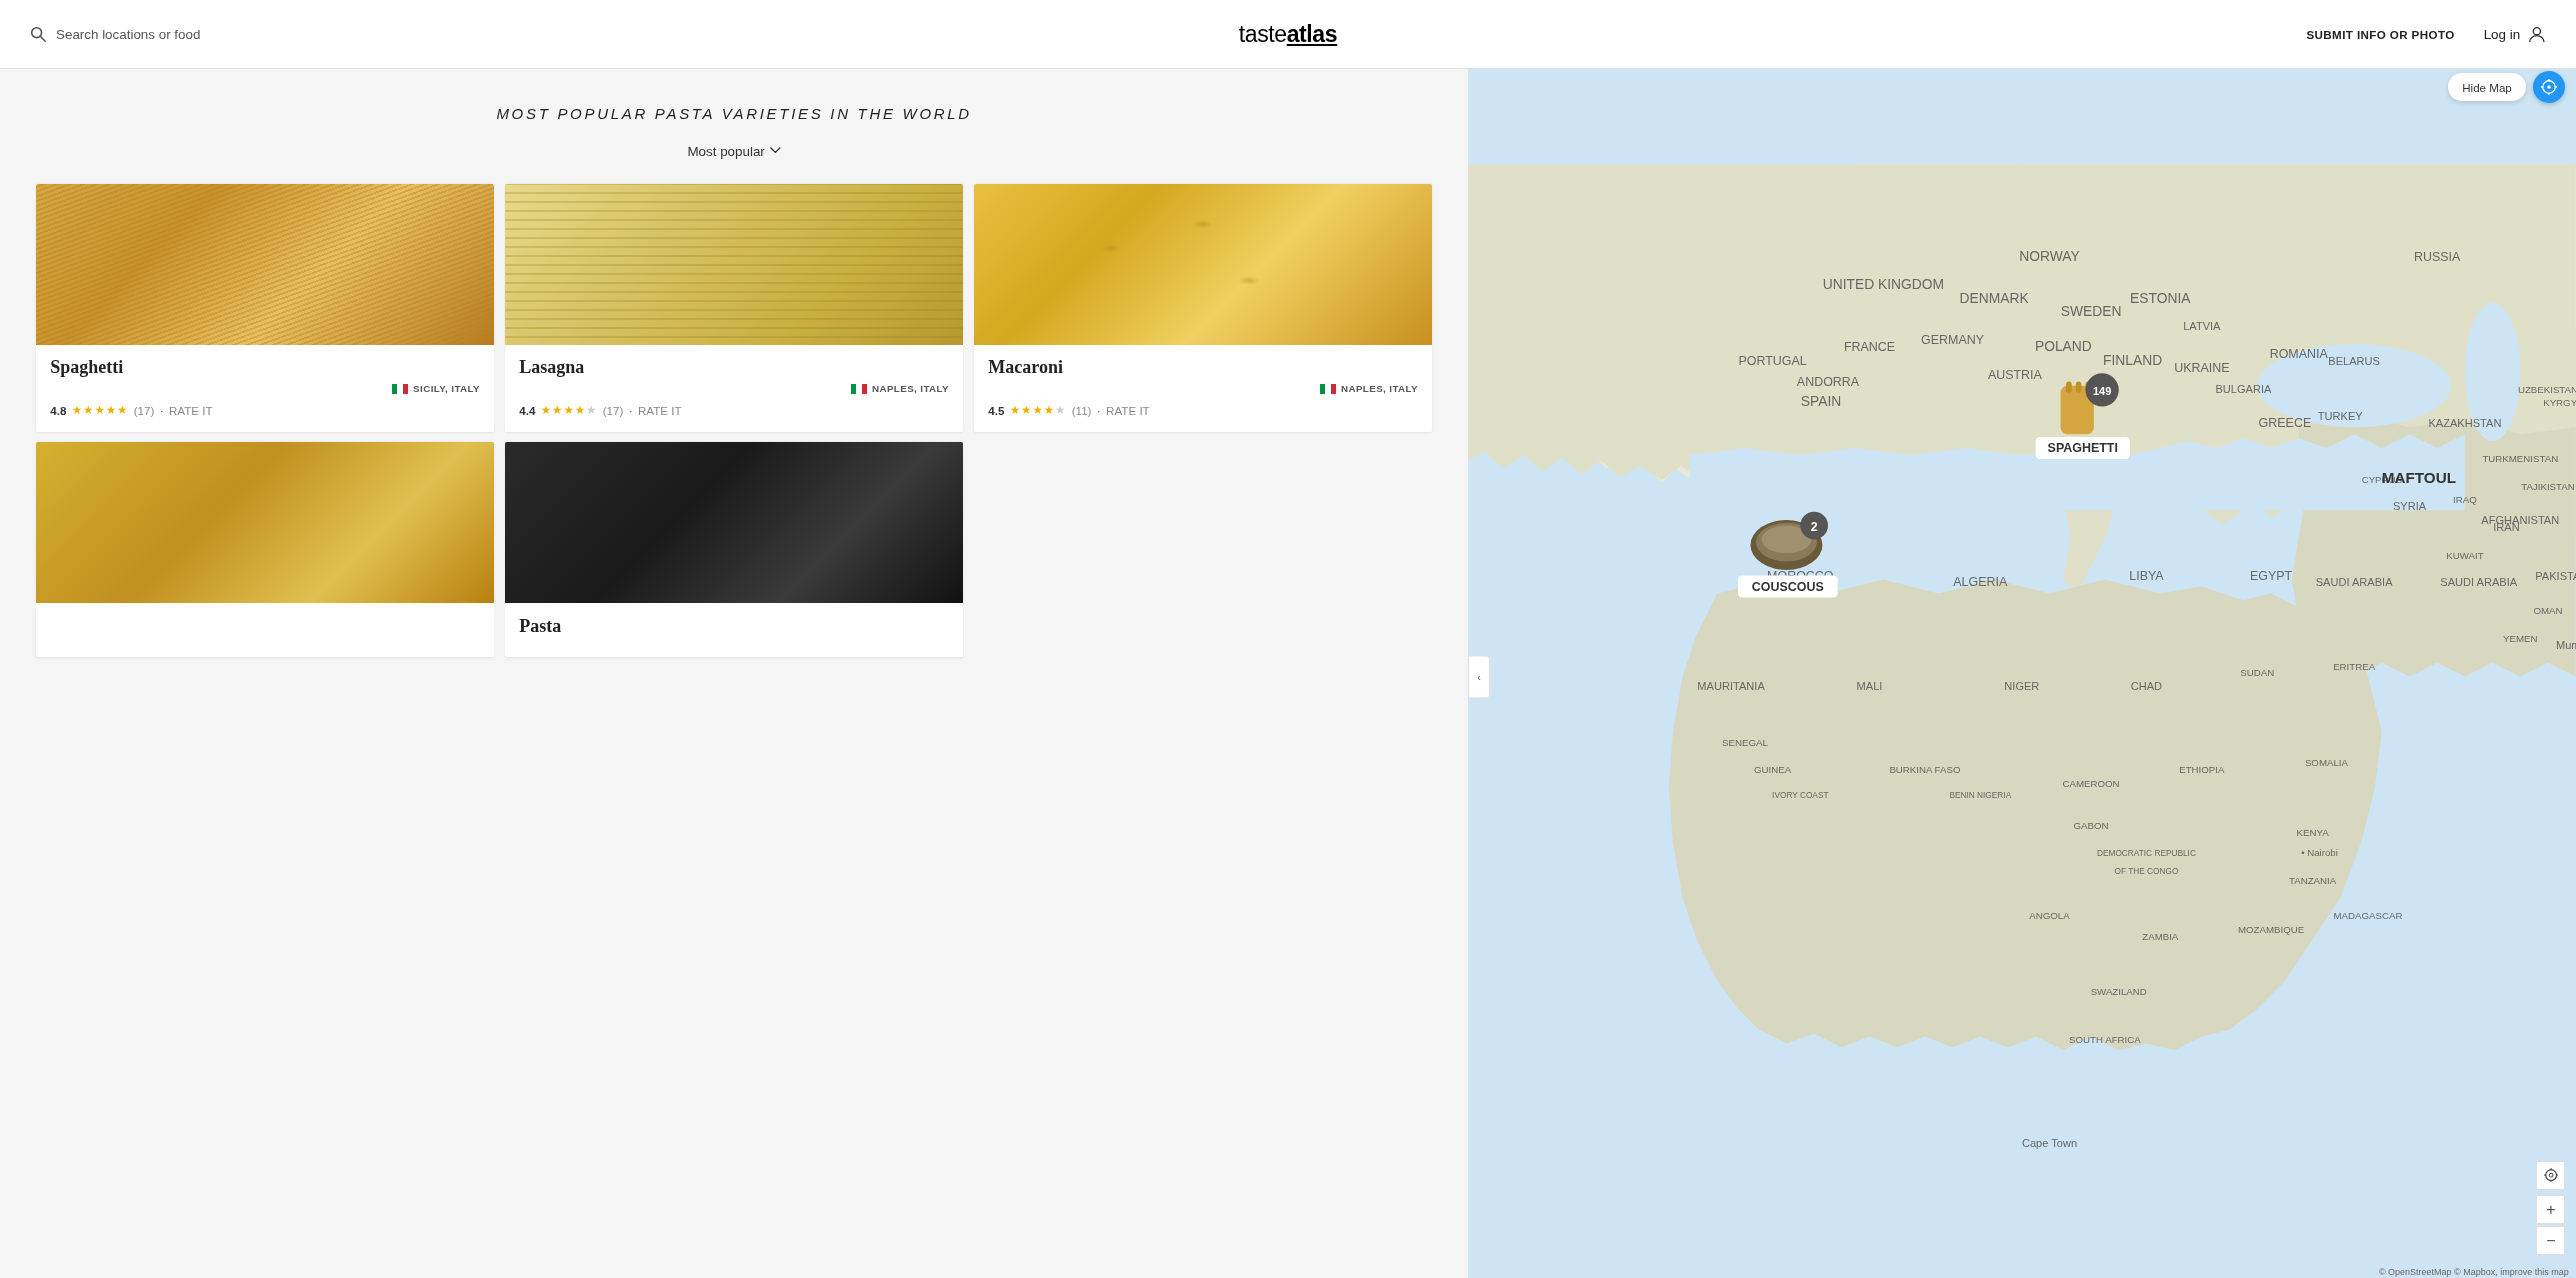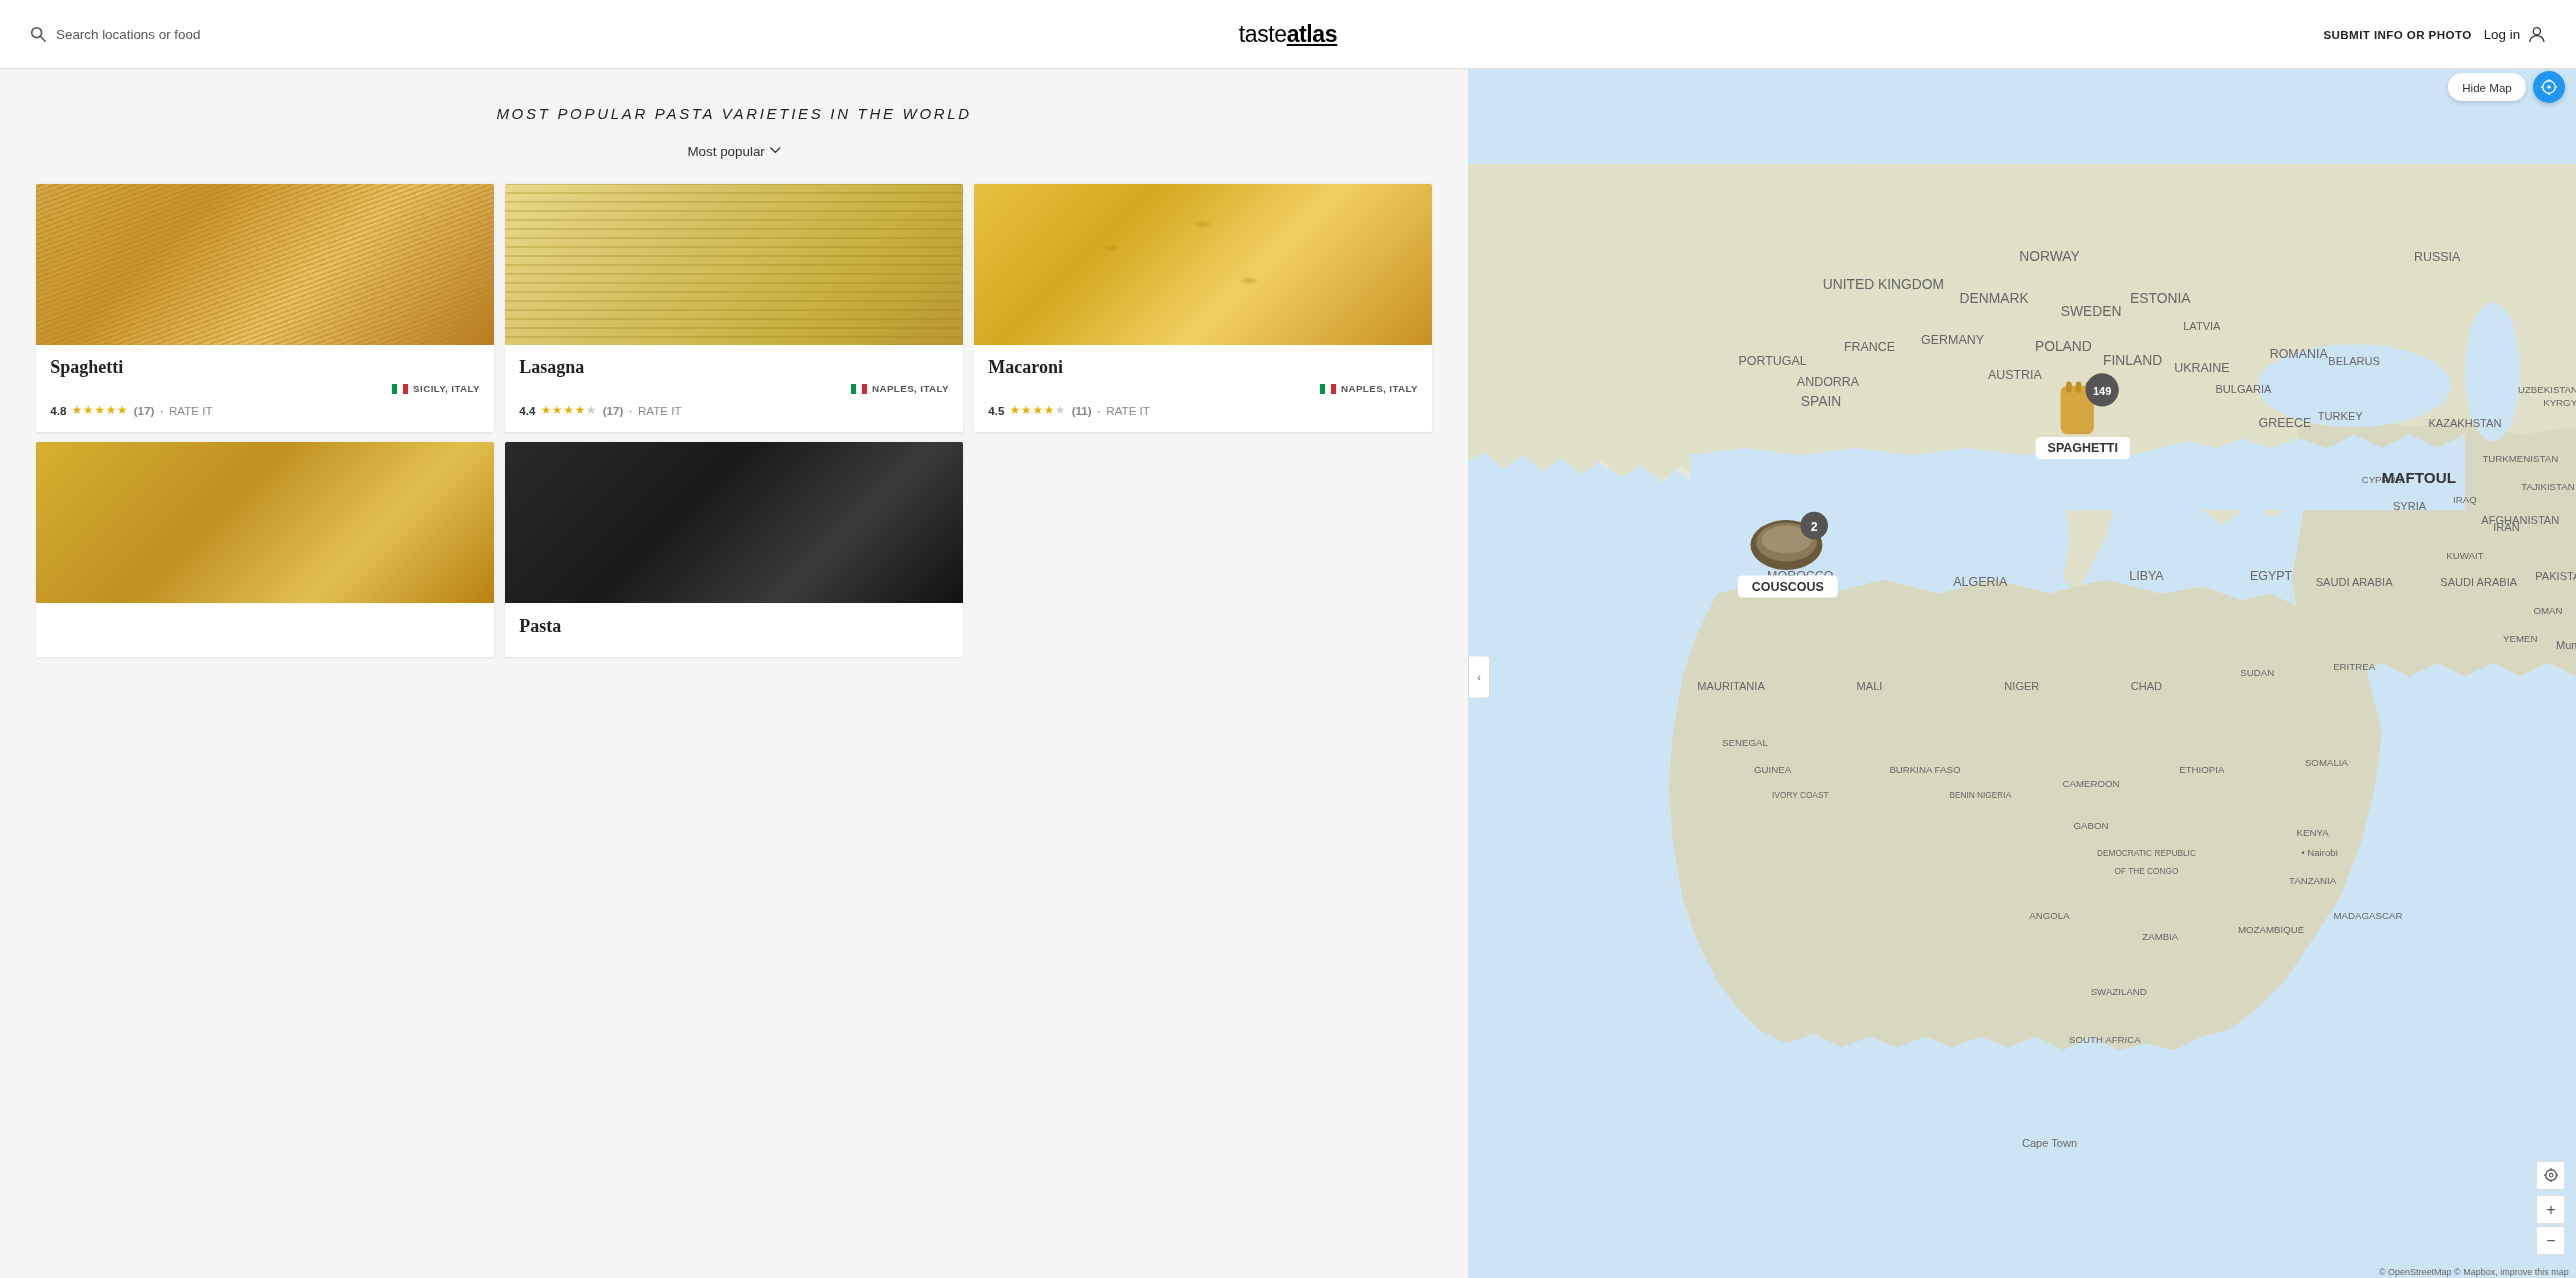--- a/index.html
+++ b/index.html
@@ -31,21 +31,21 @@
       transform: translateX(-50%);
       font-family: Arial, sans-serif;
       font-size: 23px;
       font-weight: 400;
       letter-spacing: -0.4px;
     }
     .header-center span.bold { font-weight: 700; }
     .header-center .underline { text-decoration: underline; }
     .header-right {
       display: flex;
-      gap: 12px;
+      gap: 29px;
       font-family: Arial, sans-serif;
     }
     .submit-btn {
       font-size: 11.6px;
       font-weight: 700;
       letter-spacing: 0.4px;
       color: #222;
       cursor: pointer;
       text-transform: uppercase;
       background: none;
@@ -235,21 +235,20 @@
       color: #333;
     }
     .stars {
       color: #e8b000;
       font-size: 11.6px;
       letter-spacing: 0.9px;
     }
     .star-empty { color: #ccc; }
     .review-count {
       color: #888;
-      font-weight: bold;
     }
     .rate-it {
       color: #888;
       cursor: pointer;
     }
 
     
     .right-panel {
       width: 43%;
       position: relative;

